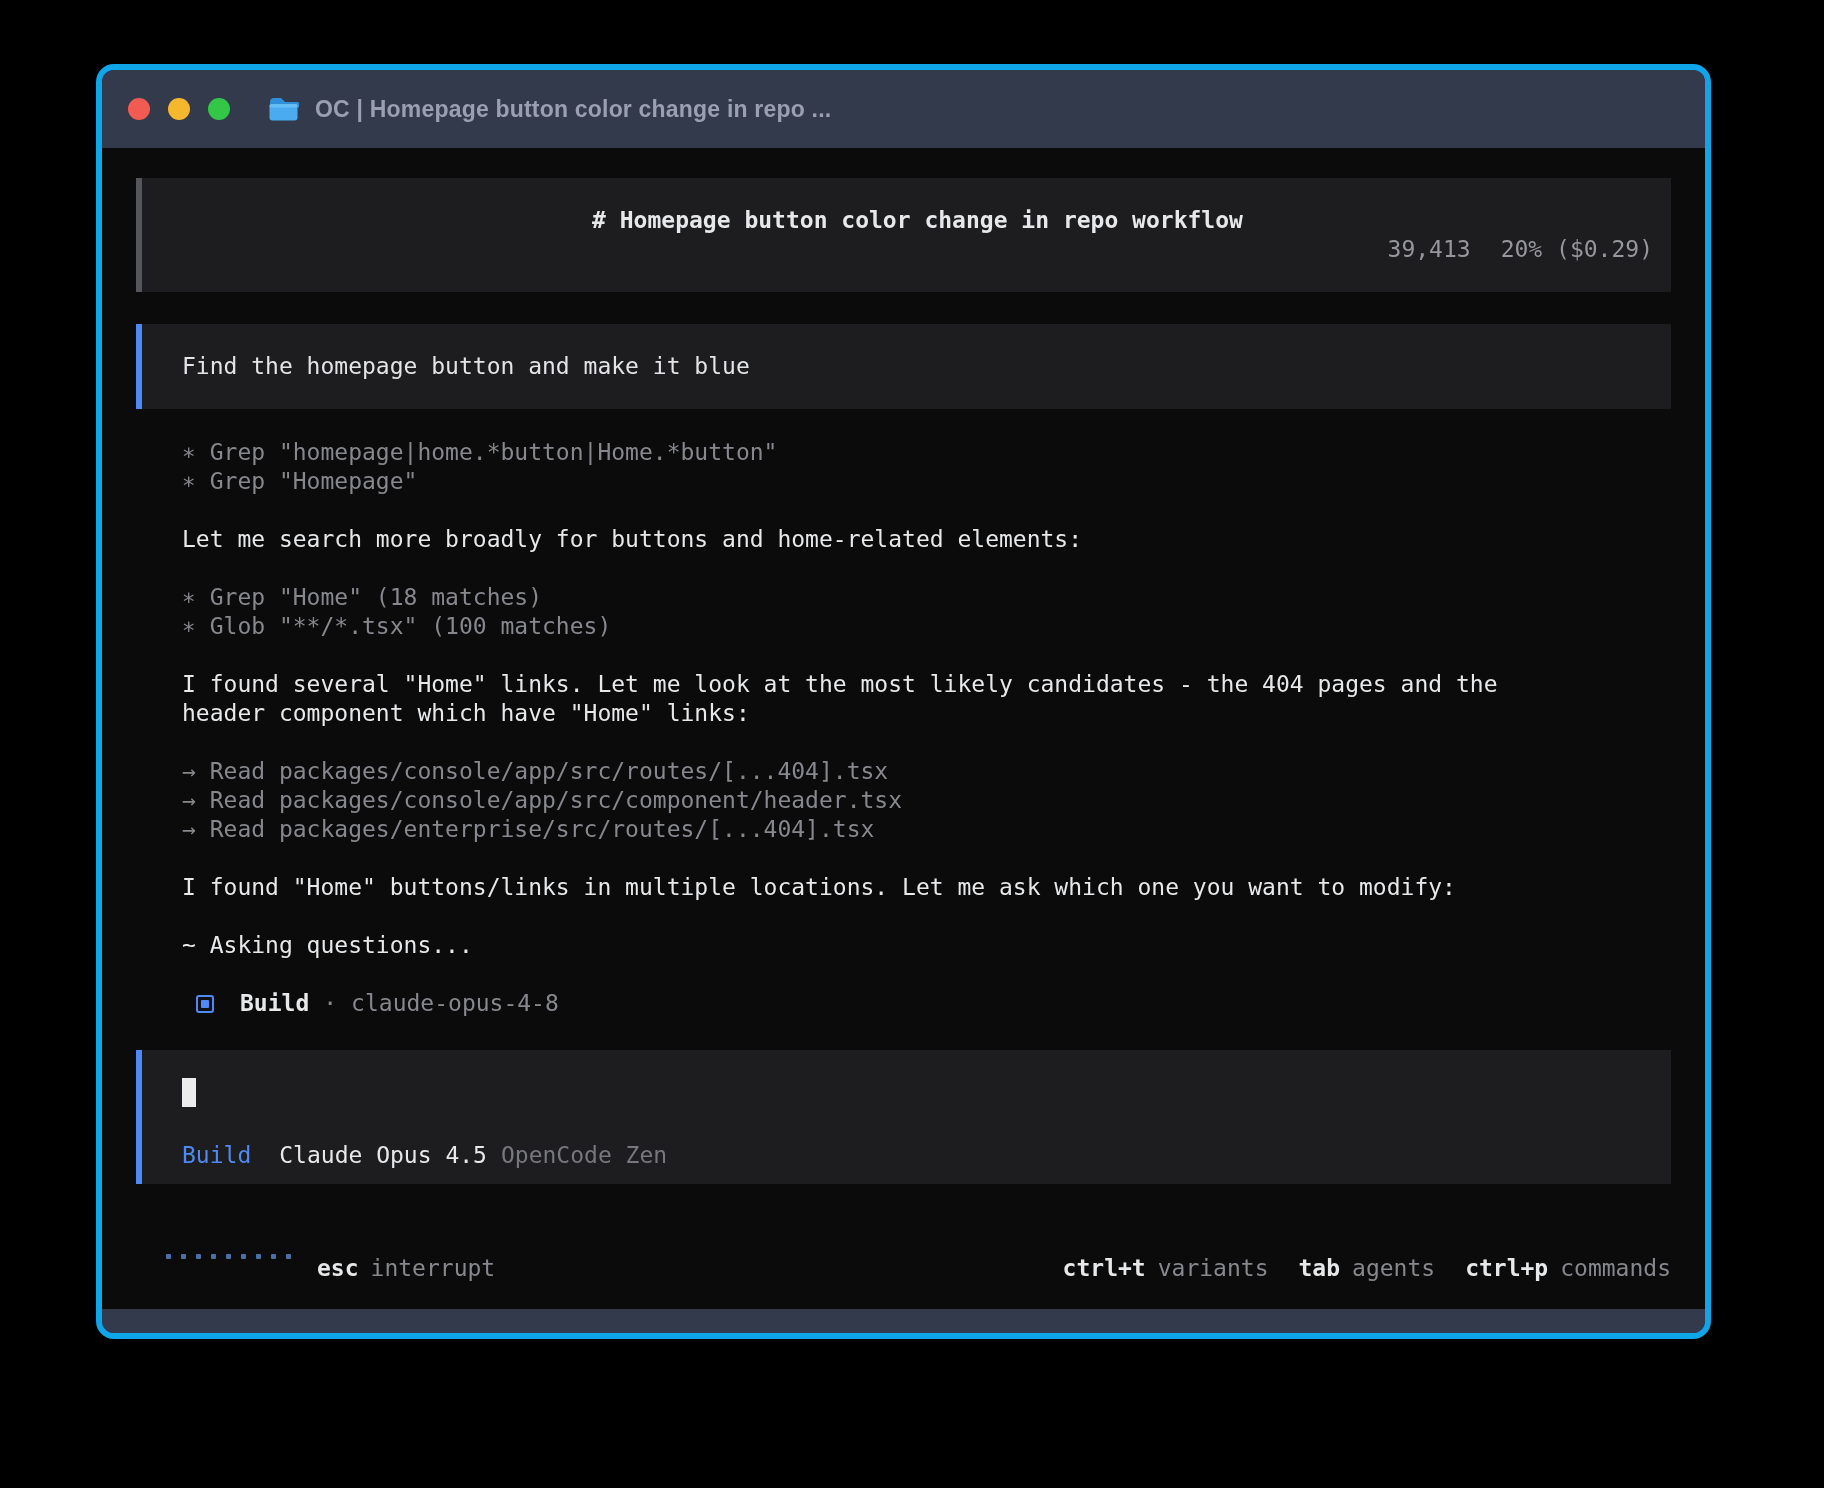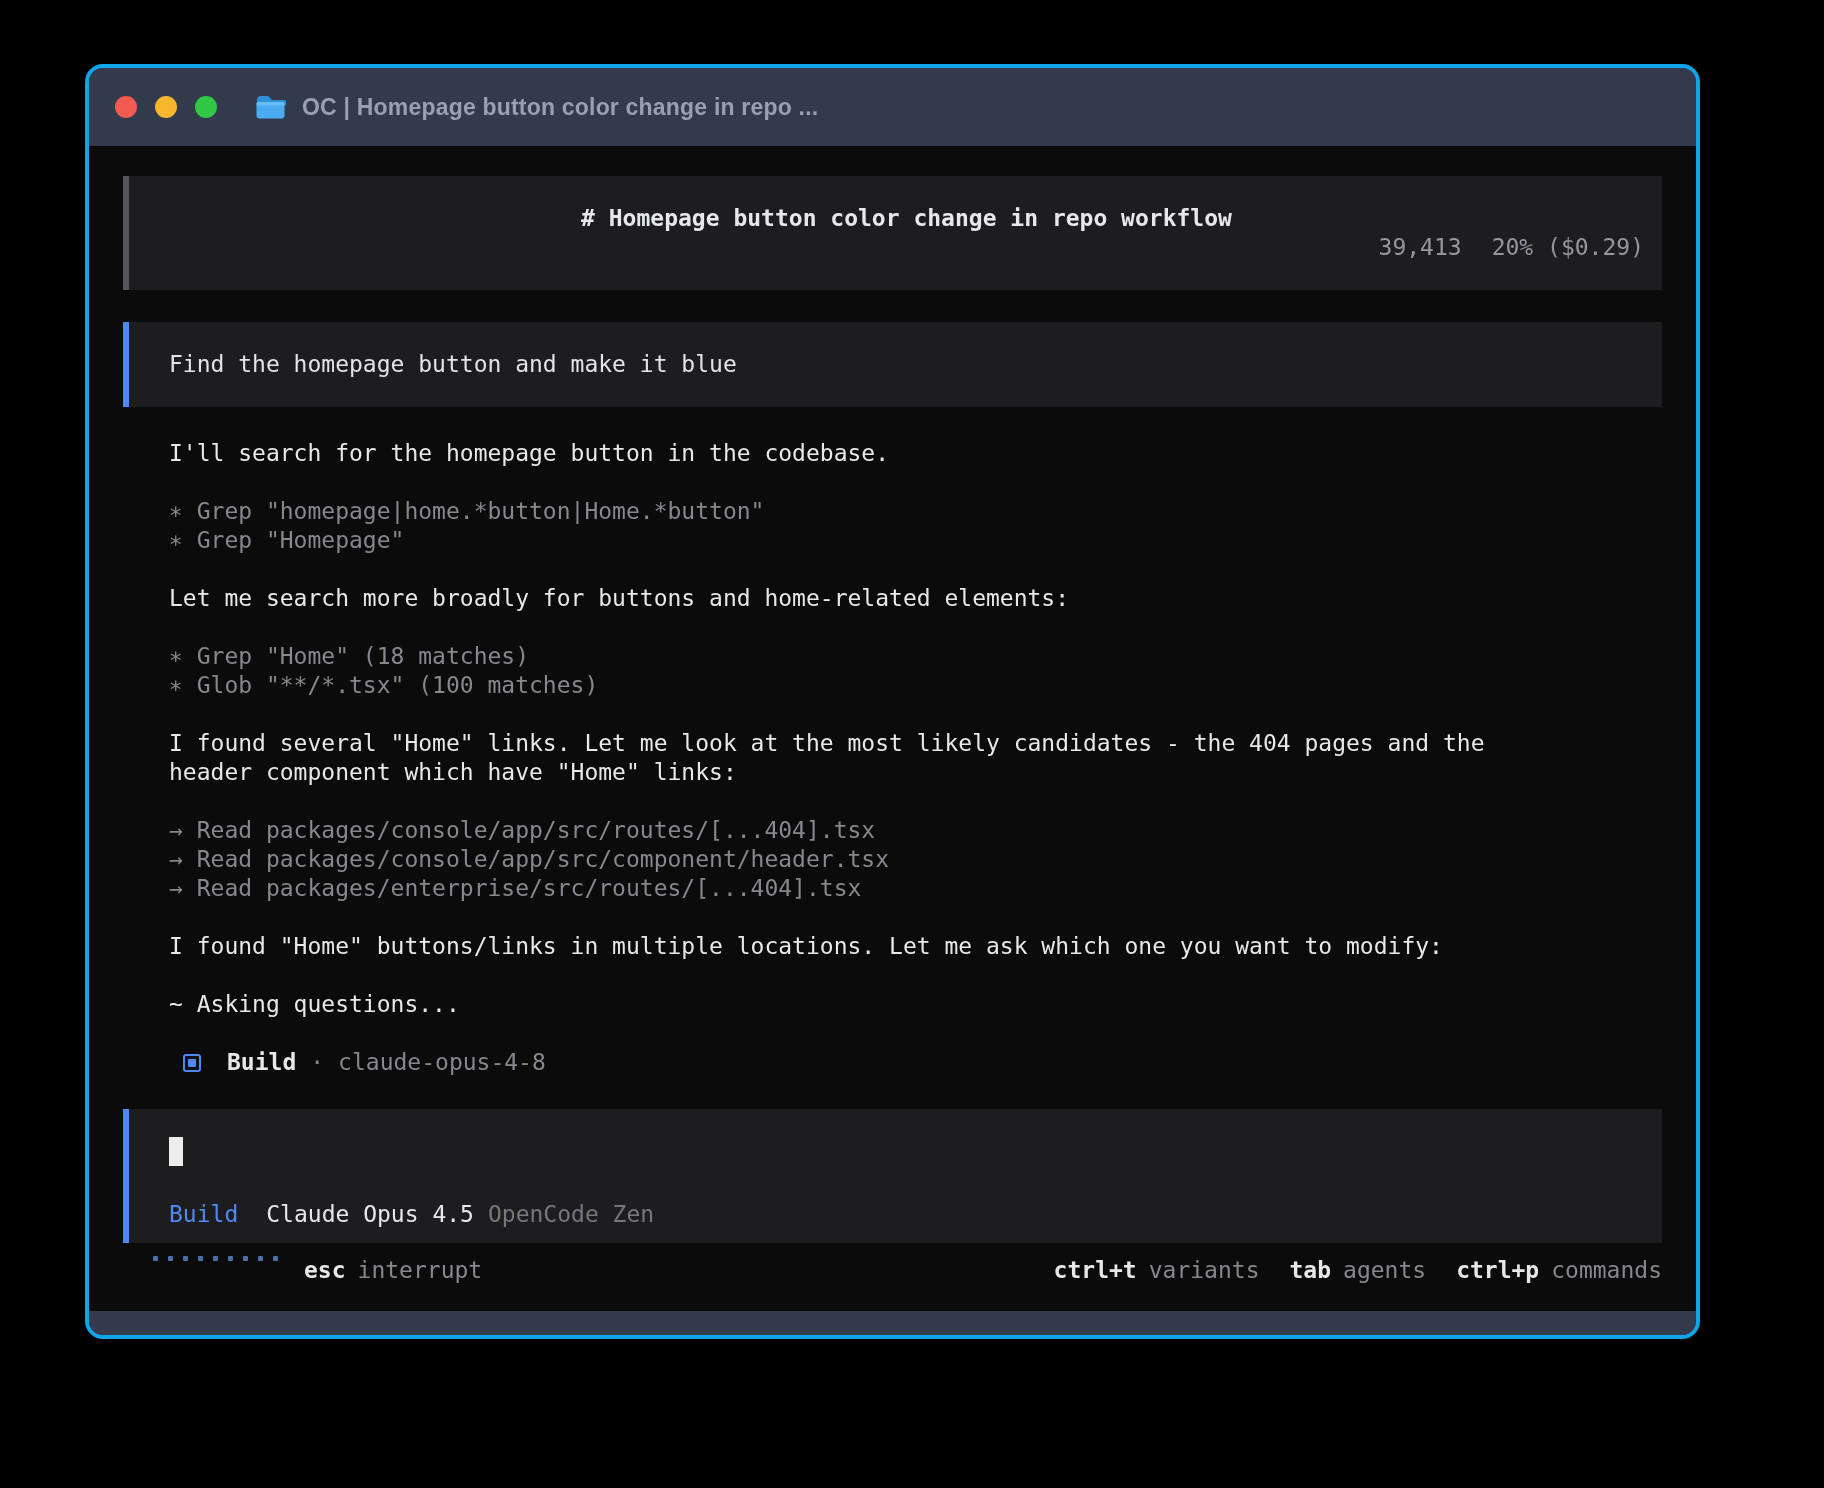--- a/index.html
+++ b/index.html
@@ -1,20 +1,20 @@
 <!DOCTYPE html>
 <html><head>
 <meta charset="utf-8">
 <style>
   * { margin:0; padding:0; box-sizing:border-box; }
   html,body { width:1824px; height:1488px; background:#000; overflow:hidden; }
 
   .window {
-    position:absolute; left:85px; top:64px; width:1615px; height:1275px;
-    background:#4c1d95; border:4px solid #0ea5e9; border-radius:18px;
+    position:absolute; left:96px; top:64px; width:1615px; height:1275px;
+    background:#4c1d95; border:6px solid #0ea5e9; border-radius:18px;
     overflow:hidden; display:flex; flex-direction:column;
   }
 
   
   .titlebar {
     height:78px; flex:0 0 78px; display:flex; align-items:center;
     padding:0 26px; background:#333a4b;
     font-family:"Liberation Sans", sans-serif;
   }
   .lights { display:flex; gap:18px; align-items:center; }
@@ -118,23 +118,20 @@
         <span>39,413</span>
         <span>20% ($0.29)</span>
       </span>
     </div>
 
     <div class="block user">
       <span class="line">Find the homepage button and make it blue</span>
     </div>
 
     <div class="conversation" id="conversation">
-        <div class="group g-text first">
-          <div class="line">I'll search for the homepage button in the codebase.</div>
-        </div>
         <div class="group g-tool">
           <div class="line">∗ Grep "homepage|home.*button|Home.*button"</div>
           <div class="line">∗ Grep "Homepage"</div>
         </div>
         <div class="group g-text">
           <div class="line">Let me search more broadly for buttons and home-related elements:</div>
         </div>
         <div class="group g-tool">
           <div class="line">∗ Grep "Home" (18 matches)</div>
           <div class="line">∗ Glob "**/*.tsx" (100 matches)</div>

